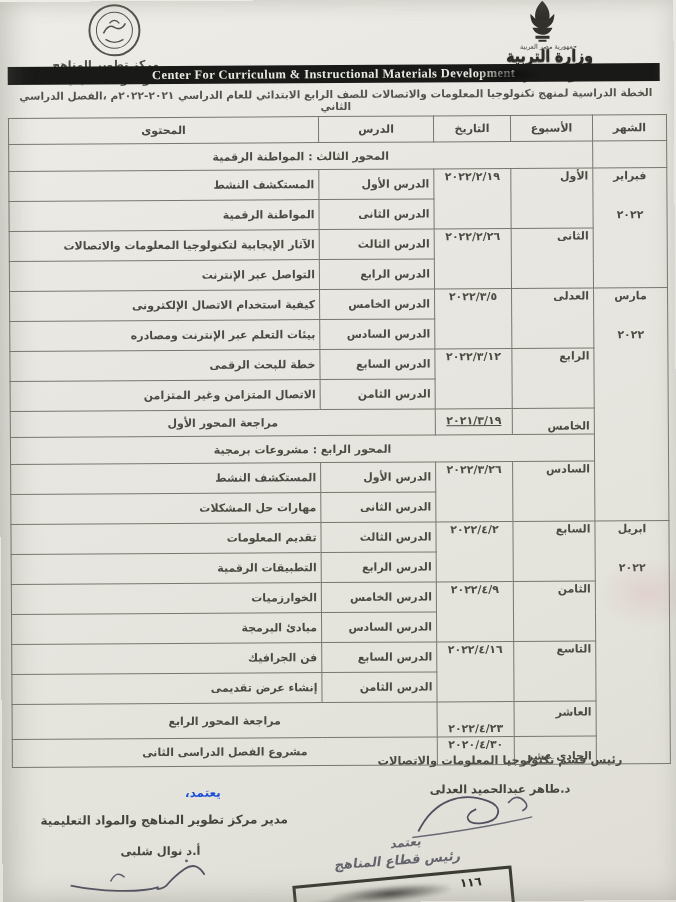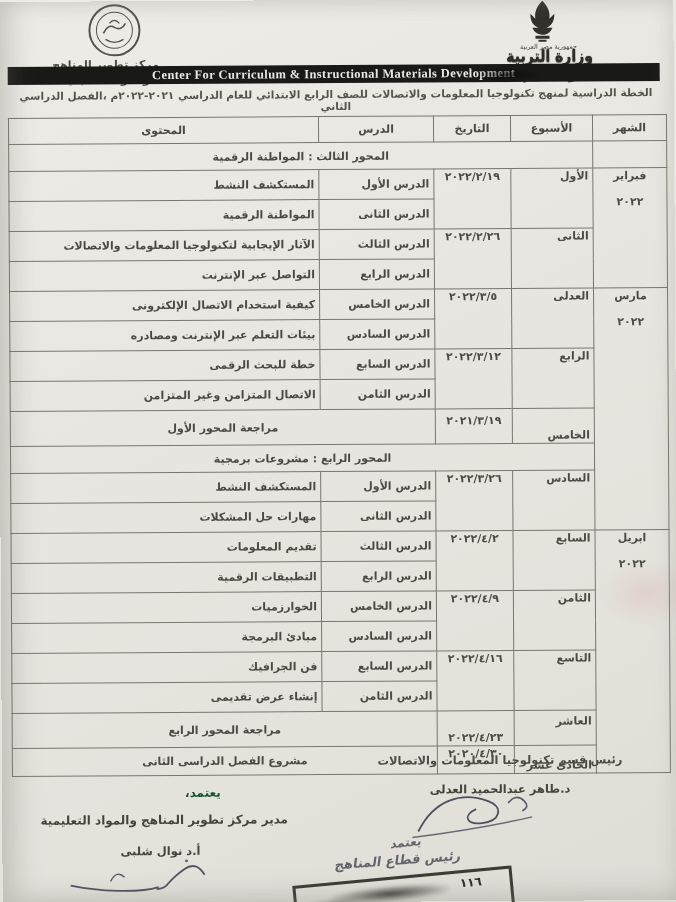--- a/index.html
+++ b/index.html
@@ -35,46 +35,46 @@
     direction:rtl;table-layout:fixed;}
   .plan td,.plan th{border:1px solid #79786f;font-size:11px;font-weight:bold;color:#4c4b43;
     padding:1px 4px;overflow:hidden;}
   .plan th{height:23px;text-align:center;font-size:11px;color:#4a4941;}
   tr.r-lesson{height:30px;}
   tr.r-axis{height:27px;}
   tr.r-rev1{height:25px;}
   tr.r-rev2{height:24px;}
   tr.r-proj{height:27px;}
   .t-month{text-align:center;vertical-align:top;padding-top:11px;}
-  .t-month .year{display:block;margin-top:13px;direction:ltr;}
+  .t-month .year{display:block;margin-top:26px;direction:ltr;}
   .t-week{vertical-align:top;padding-top:8px;}
   .t-date{text-align:center;vertical-align:top;padding-top:8px;}
   .t-lesson{text-align:right;padding-right:7px;vertical-align:middle;}
   .t-content{text-align:right;padding-right:9px;vertical-align:middle;}
   .t-axis{text-align:center;color:#4e4d45;}
   .t-review{text-align:center;}
-  .faded{color:#8d8c81;}
+  .faded{color:#8d8c81;text-decoration:underline;}
   
   .f-dept-title{position:absolute;left:332px;top:754px;width:332px;text-align:center;direction:rtl;
     font-size:11.5px;font-weight:bold;color:#4c4b43;}
   .f-dept-name{position:absolute;left:372px;top:783px;width:252px;text-align:center;direction:rtl;
     font-size:11.5px;font-weight:bold;color:#45443d;}
   .sig-taher{position:absolute;left:402px;top:788px;}
   .hw{direction:rtl;color:#4a4a55;opacity:.82;font-weight:bold;}
   .hw-approve{position:absolute;left:388px;top:836px;font-size:12px;transform:rotate(-6deg) skewX(-10deg);}
   .hw-sector{position:absolute;left:298px;top:853px;width:195px;font-size:13px;text-align:center;
     transform:rotate(-4deg) skewX(-12deg);letter-spacing:1px;}
   .stamp{position:absolute;left:292px;top:876px;width:214px;height:58px;border:3px solid #3c3b34;
     transform:rotate(-5deg);overflow:hidden;background:rgba(230,228,220,.2);}
   .stamp-smear1{position:absolute;left:34px;top:6px;width:120px;height:16px;border-radius:40%;
     background:radial-gradient(closest-side,rgba(25,25,22,.8),rgba(25,25,22,.05));filter:blur(1.5px);}
   .stamp-smear2{position:absolute;left:6px;top:14px;width:60px;height:14px;border-radius:40%;
     background:radial-gradient(closest-side,rgba(25,25,22,.55),rgba(25,25,22,0));filter:blur(2px);}
   .stamp-num{position:absolute;right:28px;top:3px;font-size:12px;font-weight:bold;color:#2e2d28;direction:rtl;}
-  .f-approve{position:absolute;left:183px;top:785px;font-size:12px;font-weight:bold;color:#14532d;direction:rtl;}
+  .f-approve{position:absolute;left:183px;top:785px;font-size:12px;font-weight:bold;color:#1d4ed8;direction:rtl;}
   .f-director-title{position:absolute;left:18px;top:812px;width:288px;text-align:center;direction:rtl;
     font-size:12px;font-weight:bold;color:#44433c;}
   .f-director-name{position:absolute;left:58px;top:843px;width:200px;text-align:center;direction:rtl;
     font-size:11.5px;font-weight:bold;color:#45443d;}
   .sig-nawal{position:absolute;left:52px;top:856px;}
 </style>
 </head>
 <body>
 
 <div class="sheet">
@@ -172,21 +172,21 @@
       <td rowspan="2" class="t-week">الرابع</td>
       <td rowspan="2" class="t-date">٢٠٢٢/٣/١٢</td>
       <td class="t-lesson">الدرس السابع</td>
       <td class="t-content">خطة للبحث الرقمى</td>
     </tr>
     <tr class="r-lesson">
       <td class="t-lesson">الدرس الثامن</td>
       <td class="t-content">الاتصال المتزامن وغير المتزامن</td>
     </tr>
     <tr class="r-rev1">
-      <td class="t-week" style="padding-top:20px">الخامس</td>
+      <td class="t-week" style="padding-top:11px">الخامس</td>
       <td class="t-date faded" style="padding-top:5px">٢٠٢١/٣/١٩</td>
       <td colspan="2" class="t-review">مراجعة المحور الأول</td>
     </tr>
     <tr class="r-axis">
       <td colspan="4" class="t-axis">المحور الرابع : مشروعات برمجية</td>
     </tr>
     <tr class="r-lesson">
       <td rowspan="2" class="t-week">السادس</td>
       <td rowspan="2" class="t-date">٢٠٢٢/٣/٢٦</td>
       <td class="t-lesson">الدرس الأول</td>

